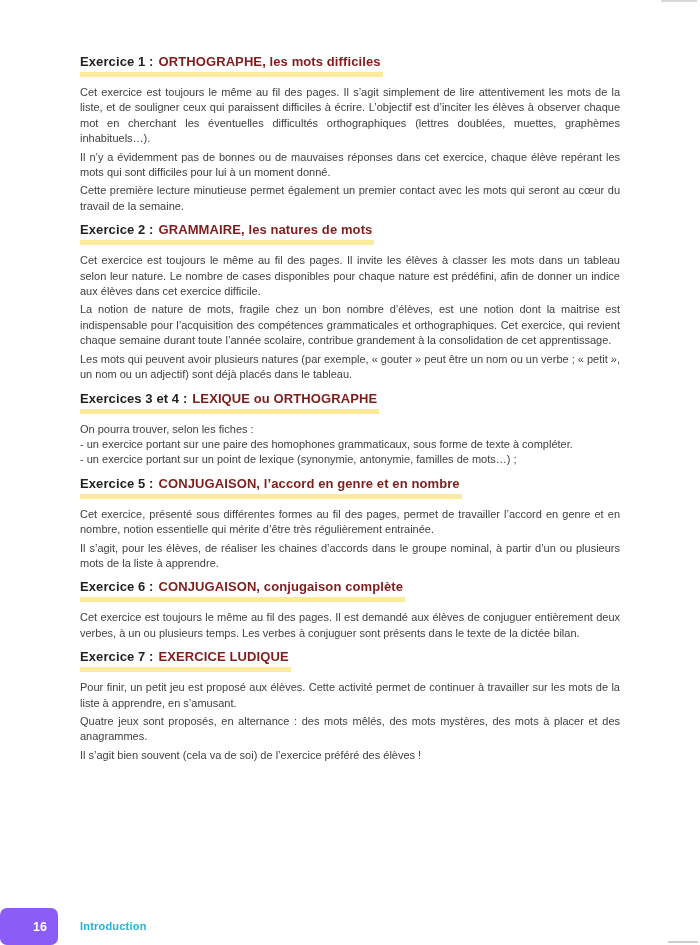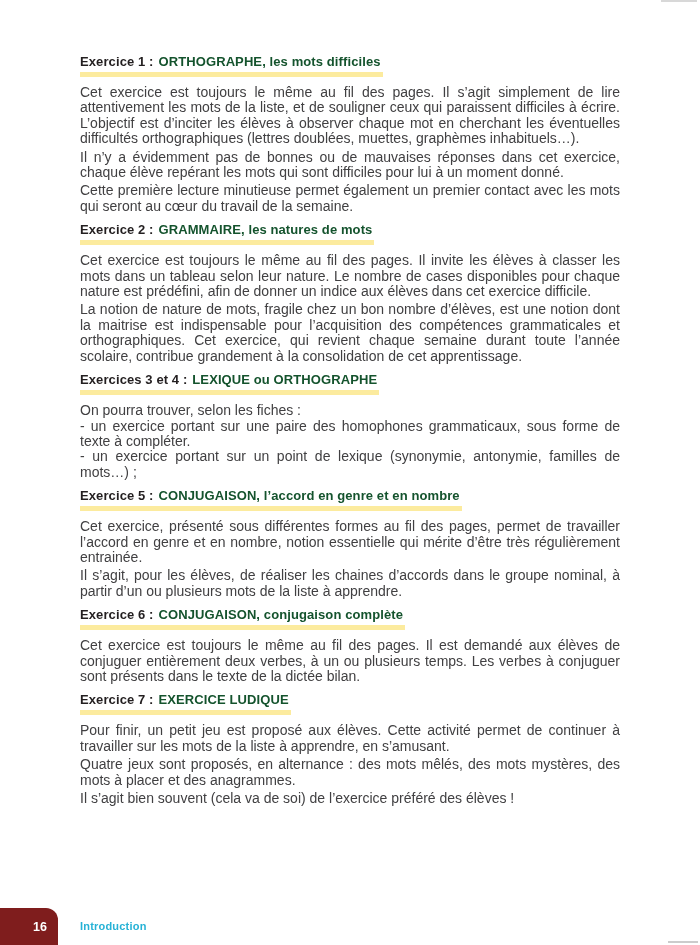--- a/index.html
+++ b/index.html
@@ -26,46 +26,47 @@
     margin: 0 0 8px 0;
     padding: 0 2px 3px 0;
     font-size: 13px;
     line-height: 15px;
     font-weight: bold;
     letter-spacing: 0.1px;
     border-bottom: 5px solid #fceb9e;
     color: #231f20;
   }
   .h-label { color: #231f20; margin-right: 5px; }
-  .h-title { color: #14532d; margin-top: 20px; }
+  .h-title { color: #7f1d1d; margin-top: 20px; }
   .para {
     margin: 3px 0 0 0;
-    font-size: 14px;
+    font-size: 11px;
     line-height: 15.4px;
     text-align: justify;
     color: #414042;
   }
   .para.first { margin-top: 0; }
   .para.tight { margin-top: 0; }
   .footer-tab {
     position: absolute;
     left: 0;
     bottom: 0;
     width: 58px;
     height: 37px;
-    background: #7f1d1d;
+    background: #8b5cf6;
     border-top-right-radius: 12px;
     display: flex;
     align-items: center;
     justify-content: flex-end;
     padding-right: 11px;
     box-sizing: border-box;
     color: #ffffff;
     font-size: 12.5px;
     font-weight: bold;
+    border-radius: 7px;
   }
   .footer-chapter {
     position: absolute;
     left: 80px;
     bottom: 13px;
     color: #26b2d6;
     font-size: 11px;
     font-weight: bold;
     letter-spacing: 0.2px;
   }
@@ -104,20 +105,21 @@
       <p class="para">Cette première lecture minutieuse permet également un premier contact avec les mots qui seront au cœur du travail de la semaine.</p>
     </div>
 
     <div class="section">
       <h3>
           <span class="h-label">Exercice 2 :</span>
           <span class="h-title">GRAMMAIRE, les natures de mots</span>
         </h3>
       <p class="para first">Cet exercice est toujours le même au fil des pages. Il invite les élèves à classer les mots dans un tableau selon leur nature. Le nombre de cases disponibles pour chaque nature est prédéfini, afin de donner un indice aux élèves dans cet exercice difficile.</p>
       <p class="para">La notion de nature de mots, fragile chez un bon nombre d’élèves, est une notion dont la maitrise est indispensable pour l’acquisition des compétences grammaticales et orthographiques. Cet exercice, qui revient chaque semaine durant toute l’année scolaire, contribue grandement à la consolidation de cet apprentissage.</p>
+      <p class="para">Les mots qui peuvent avoir plusieurs natures (par exemple, « gouter » peut être un nom ou un verbe ; « petit », un nom ou un adjectif) sont déjà placés dans le tableau.</p>
     </div>
 
     <div class="section">
       <h3>
           <span class="h-label">Exercices 3 et 4 :</span>
           <span class="h-title">LEXIQUE ou ORTHOGRAPHE</span>
         </h3>
       <p class="para">On pourra trouver, selon les fiches :</p>
       <p class="para tight">- un exercice portant sur une paire des homophones grammaticaux, sous forme de texte à compléter.</p>
       <p class="para tight">- un exercice portant sur un point de lexique (synonymie, antonymie, familles de mots…) ;</p>

